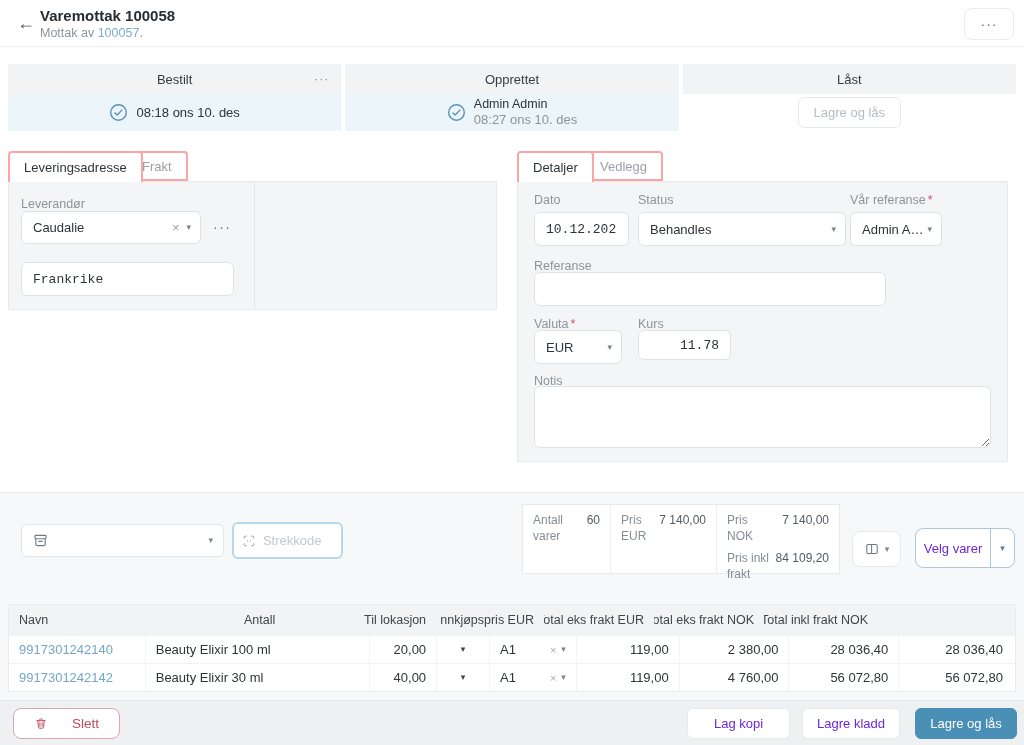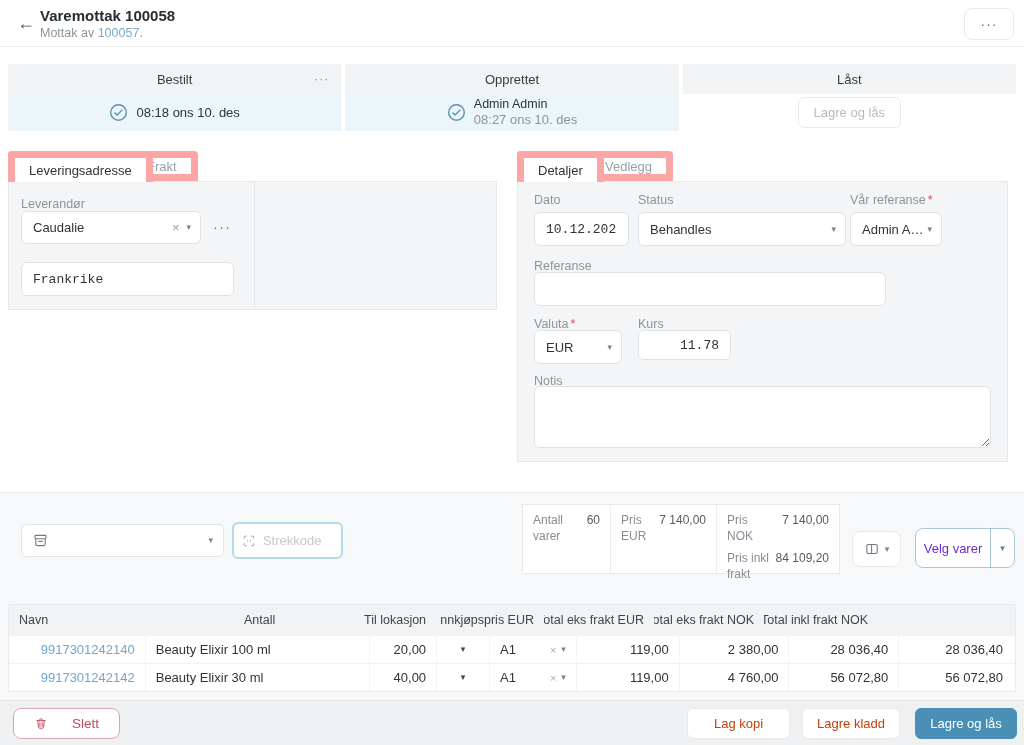--- a/index.html
+++ b/index.html
@@ -22,21 +22,21 @@
   .st-body.hl { background:#ebf5fa; }
   .st-body.plain { background:#fff; }
   .st-head .mini-menu { position:absolute; right:12px; top:50%; transform:translateY(-50%); color:#81888f; letter-spacing:1px; font-size:12px; cursor:pointer; }
   .chk { width:19px; height:19px; flex:0 0 auto; }
   .st-stack { text-align:left; line-height:1.25; }
   .st-stack .nm { font-size:12.5px; color:#2e3439; }
   .st-stack .tm { font-size:13px; color:#8d949b; }
   .ghost-btn { background:#fff; border:1px solid #e7e9eb; border-radius:6px; padding:7px 15px; font-size:13px; color:#b6bcc2; cursor:pointer; font-family:inherit; }
 
   
-  .tab { position:absolute; height:30px; background:#fff; border:7px solid #fca5a5; border-radius:4px 4px 0 0; display:flex; align-items:center; justify-content:center; padding:0 14px; font-size:13px; cursor:pointer; }
+  .tab { position:absolute; height:30px; background:#fff; border:2px solid #fca5a5; border-radius:4px 4px 0 0; display:flex; align-items:center; justify-content:center; padding:0 14px; font-size:13px; cursor:pointer; }
   .tab.active { border-bottom:none; color:#2e3439; z-index:3; height:31px; font-weight:500; }
   .tab.inactive { color:#9aa1a8; z-index:1; }
   .panel { position:absolute; background:#f4f5f6; border:1px solid #e7e9eb; z-index:2; }
   .fld-label { position:absolute; font-size:12.5px; color:#8d949b; }
   .req { color:#d05060; margin-left:2px; }
   .inp, .sel { position:absolute; background:#fff; border:1px solid #dfe2e4; border-radius:6px; font-size:13px; color:#2e3439; }
   .inp { padding:13px 11px; font-family:Liberation Mono, monospace; }
   input.inp { outline:none; }
   .inp.num { text-align:right; font-weight:500; }
   .sel { display:flex; align-items:center; padding:0 9px 0 11px; cursor:pointer; }
@@ -76,29 +76,29 @@
   .t-head { background:#f1f3f4; height:30px; }
   .t-head .t-cell { font-size:12.5px; color:#3f454b; font-weight:500; }
   .t-body { height:28px; background:#fff; border-top:1px solid #f0f2f3; }
   .t-cell { display:flex; align-items:center; border-right:1px solid #f2f4f5; padding:0 10px; font-size:13px; color:#2e3439; overflow:hidden; white-space:nowrap; }
   .t-cell:last-child { border-right:none; }
   .t-head .t-cell { border-right:none; }
   .c1 { width:137px; } .c2 { width:225px; } .c3 { width:67px; justify-content:flex-end; }
   .c4 { width:53px; justify-content:center; } .c5 { width:87px; }
   .c6 { width:103px; justify-content:flex-end; } .c7 { width:110px; justify-content:flex-end; }
   .c8 { width:110px; justify-content:flex-end; } .c9 { width:116px; justify-content:flex-end; padding-right:12px; }
-  .t-head .c1 { gap:7px; } .t-body .c1 { justify-content:flex-end; }
+  .t-head .c1 { gap:7px; } .t-body .c1 { justify-content:flex-start; }
   .link { color:#74a6c9; cursor:pointer; }
   .loc-x { margin-left:auto; display:flex; align-items:center; gap:5px; }
   .loc-x .clear2 { color:#a6adb3; font-size:11px; cursor:pointer; }
 
   
   .footer { position:absolute; left:0; top:700px; width:1024px; height:45px; background:#eef0f2; border-top:1px solid #e4e6e8; }
   .danger-btn { position:absolute; left:13px; top:7px; width:107px; height:31px; background:#fff; border:1px solid #d9a6b0; border-radius:8px; display:flex; align-items:center; justify-content:center; gap:24px; font-size:13.5px; color:#c04a5f; font-weight:500; cursor:pointer; }
-  .f-btn { position:absolute; top:7px; height:31px; background:#fff; border:1px solid #e7e9eb; border-radius:6px; font-size:13px; color:#c2410c; display:flex; align-items:center; justify-content:center; cursor:pointer; font-family:inherit; }
+  .f-btn { position:absolute; top:7px; height:31px; background:#fff; border:1px solid #e7e9eb; border-radius:6px; font-size:13px; color:#6d28d9; display:flex; align-items:center; justify-content:center; cursor:pointer; font-family:inherit; }
   .f-primary { background:#4a8fb5; border:1px solid #4a8fb5; color:#fff; font-weight:500; }
 </style>
 </head>
 <body>
 
 <div id="app">
 
   <div class="topbar">
     <div class="back-btn">←</div>
     <div class="page-title">Varemottak 100058</div>

